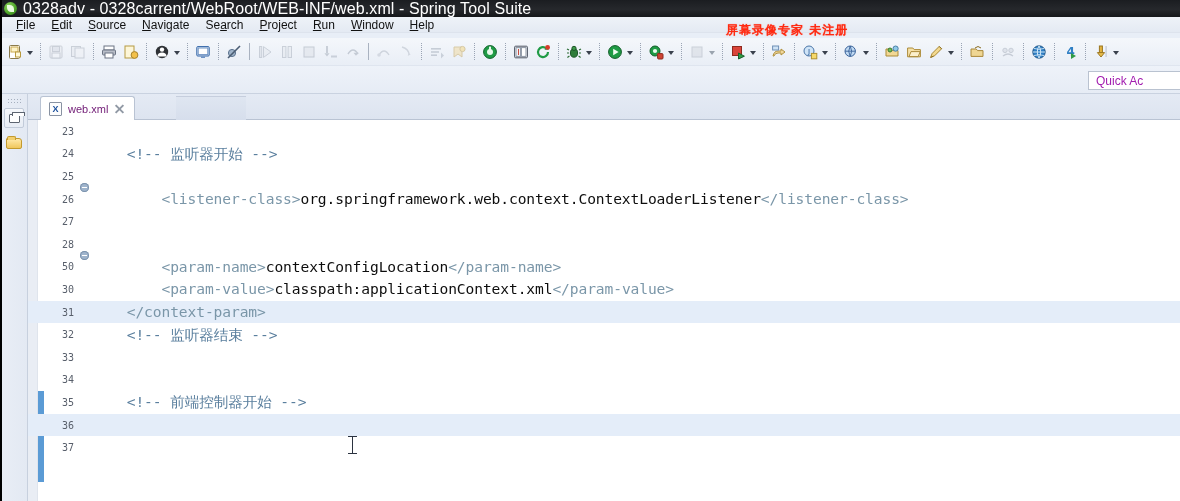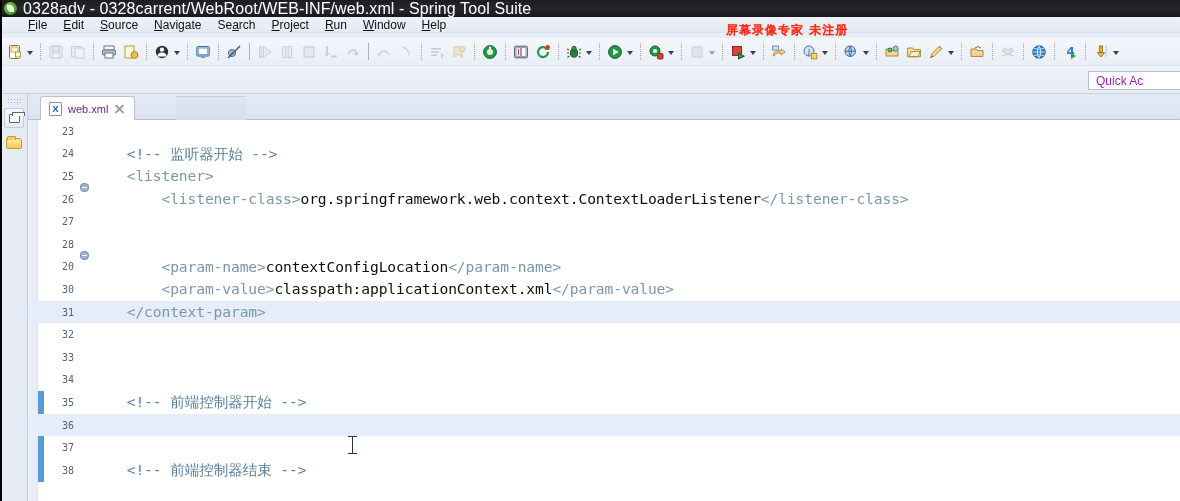--- a/index.html
+++ b/index.html
@@ -38,21 +38,21 @@
     color: #ffffff; font-size: 16px; letter-spacing: .1px;
     white-space: nowrap; font-family: "Liberation Sans", sans-serif;
   }
 
   
   .menubar {
     position: absolute; top: 17px; left: 0;
     width: 1180px; height: 16px;
     background: linear-gradient(to bottom, #eef2f8 0%, #e4eaf3 100%);
     display: flex; align-items: center;
-    padding-left: 20px;
+    padding-left: 8px;
     border-bottom: 1px solid #dde3ed;
   }
   .menu-item {
     font-size: 12px; color: #111; padding: 1px 8px;
     white-space: nowrap; cursor: default;
     font-family: "Liberation Sans", sans-serif;
   }
   .menu-item u { text-decoration: underline; }
 
   
@@ -651,53 +651,53 @@
           <div class="code"></div>
         </div>
         <div class="row">
           <div class="lineno">24</div>
           <div class="fold"></div>
           <div class="code">    <span class="cmt">&lt;!-- 监听器开始 --&gt;</span></div>
         </div>
         <div class="row">
           <div class="lineno">25</div>
           <div class="fold has"></div>
-          <div class="code">    <span class="tag">&lt;listener&gt;</span></div>
         </div>
         <div class="row">
           <div class="lineno">26</div>
           <div class="fold"></div>
           <div class="code">        <span class="tag">&lt;listener-class&gt;</span><span class="txt">org.springframework.web.context.ContextLoaderListener</span><span class="tag">&lt;/listener-class&gt;</span></div>
         </div>
         <div class="row">
           <div class="lineno">27</div>
           <div class="fold"></div>
         </div>
         <div class="row">
           <div class="lineno">28</div>
           <div class="fold has"></div>
         </div>
         <div class="row">
-          <div class="lineno">20</div>
+          <div class="lineno">50</div>
           <div class="fold"></div>
           <div class="code">        <span class="tag">&lt;param-name&gt;</span><span class="txt">contextConfigLocation</span><span class="tag">&lt;/param-name&gt;</span></div>
         </div>
         <div class="row">
           <div class="lineno">30</div>
           <div class="fold"></div>
           <div class="code">        <span class="tag">&lt;param-value&gt;</span><span class="txt">classpath:applicationContext.xml</span><span class="tag">&lt;/param-value&gt;</span></div>
         </div>
         <div class="row cur">
           <div class="lineno">31</div>
           <div class="fold"></div>
           <div class="code">    <span class="tag">&lt;/context-param&gt;</span></div>
         </div>
         <div class="row">
           <div class="lineno">32</div>
           <div class="fold"></div>
+          <div class="code">    <span class="cmt">&lt;!-- 监听器结束 --&gt;</span></div>
         </div>
         <div class="row">
           <div class="lineno">33</div>
           <div class="fold"></div>
           <div class="code"></div>
         </div>
         <div class="row">
           <div class="lineno">34</div>
           <div class="fold"></div>
           <div class="code"></div>
@@ -709,25 +709,20 @@
         </div>
         <div class="row cur">
           <div class="lineno">36</div>
           <div class="fold"></div>
           <div class="code"></div>
         </div>
         <div class="row">
           <div class="lineno">37</div>
           <div class="fold"></div>
           <div class="code"></div>
-        </div>
-        <div class="row">
-          <div class="lineno">38</div>
-          <div class="fold"></div>
-          <div class="code">    <span class="cmt">&lt;!-- 前端控制器结束 --&gt;</span></div>
         </div>
       </div>
     <div class="ibeam" id="ibeam" style="left: 320px; top: 315px;">
       <div class="cap t"></div>
         <div class="cap b"></div>
     </div>
   </div>
 
   <div class="edge-left"></div>
 </div>

